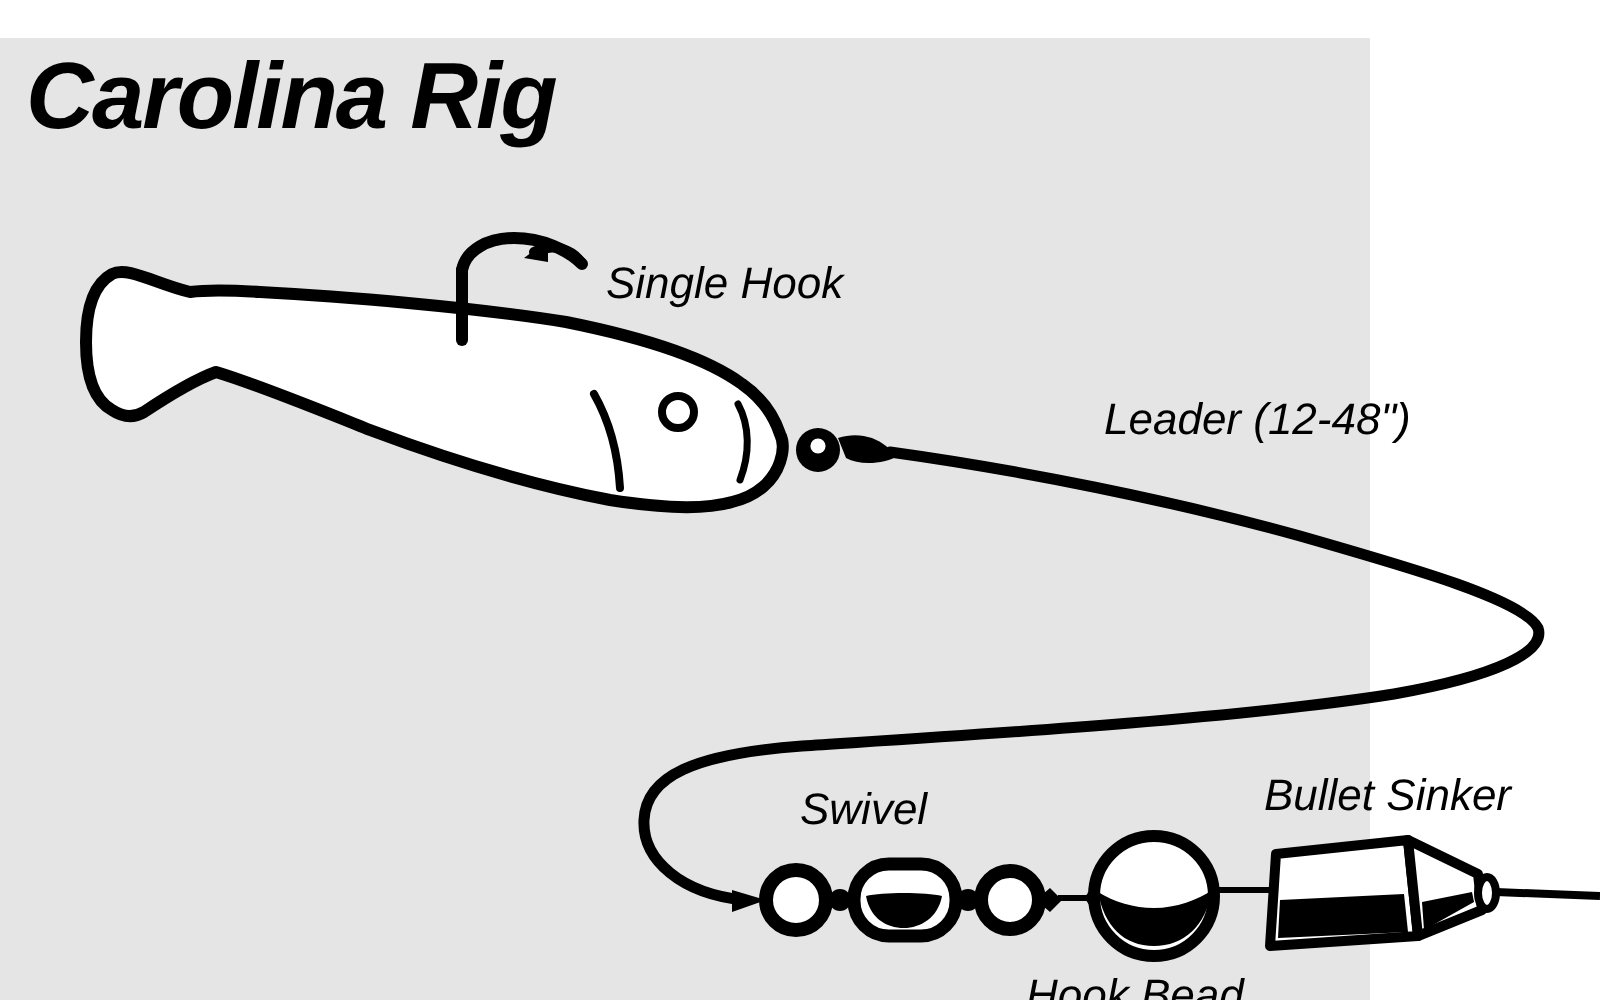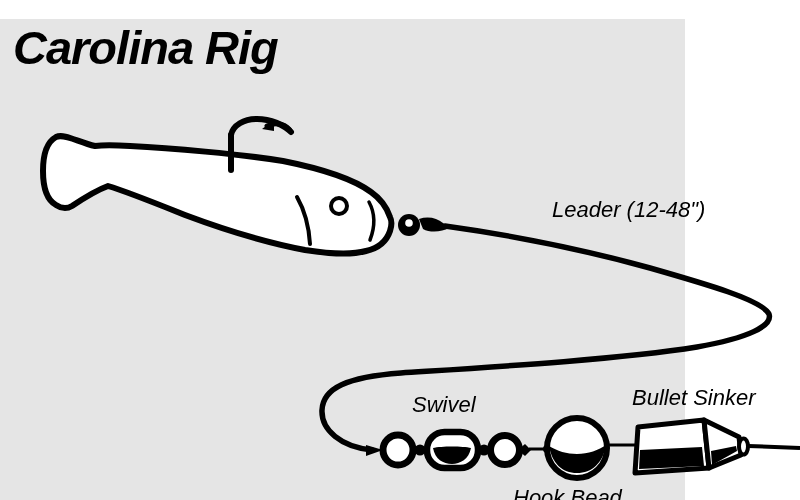--- a/index.html
+++ b/index.html
@@ -24,21 +24,21 @@
     left: 13px; top: 1px;
     font-size: 47px;
     font-weight: bold;
     font-style: italic;
     letter-spacing: -1px;
     color: #000000;
     white-space: nowrap;
   }
   .lbl-single-hook  { left: 303px; top: 111px; }
   .lbl-leader       { left: 552px; top: 179px; }
-  .lbl-swivel       { left: 412px; top: 374px; text-align: right; }
+  .lbl-swivel       { left: 400px; top: 374px; text-align: right; }
   .lbl-bullet-sinker{ left: 632px; top: 367px; text-align: right; }
   .lbl-glass-bead   { left: 513px; top: 467px; }
 </style>
 </head>
 <body>
 
 <div class="stage">
 
   <svg width="800" height="500" viewBox="0 0 800 500">
 
@@ -106,17 +106,18 @@
       <path d="M 704 401 L 739 418 L 741 436 L 709 449 Z" fill="#ffffff" stroke="#000000" stroke-width="5" stroke-linejoin="round"></path>
       <ellipse cx="743.5" cy="427.5" rx="4.5" ry="8" fill="#ffffff" stroke="#000000" stroke-width="4"></ellipse>
       <path d="M 640 431 L 702 428 L 704 447 L 639 450 Z" fill="#000000"></path>
       <path d="M 711 432 L 736 427 L 737 432 L 712 446 Z" fill="#000000"></path>
     </g>
 
     <path d="M 748 427 L 800 429" fill="none" stroke="#000000" stroke-width="4"></path>
   </svg>
 
   <div class="title">Carolina Rig</div>
+  <div class="label lbl-single-hook">Single Hook</div>
   <div class="label lbl-leader">Leader (12-48")</div>
   <div class="label lbl-swivel">Swivel</div>
   <div class="label lbl-bullet-sinker">Bullet Sinker</div>
   <div class="label lbl-glass-bead">Hook Bead</div>
 </div>
 
 </body></html>

